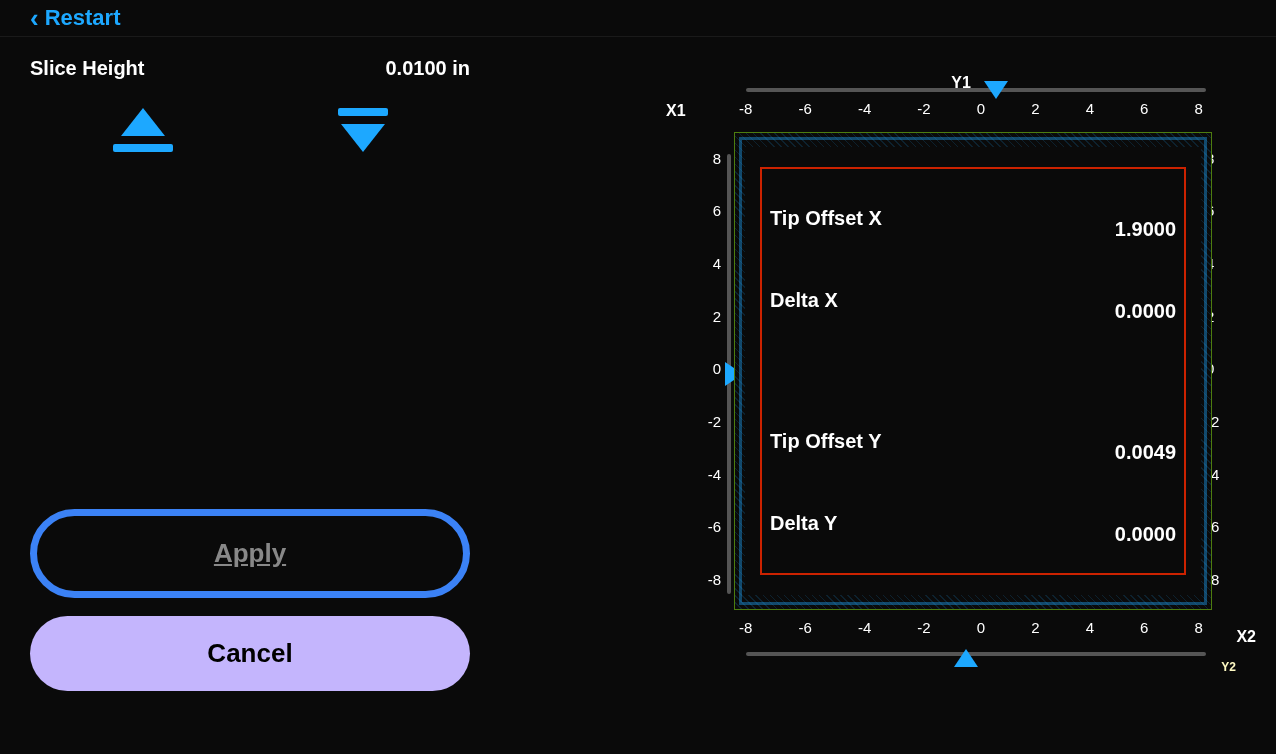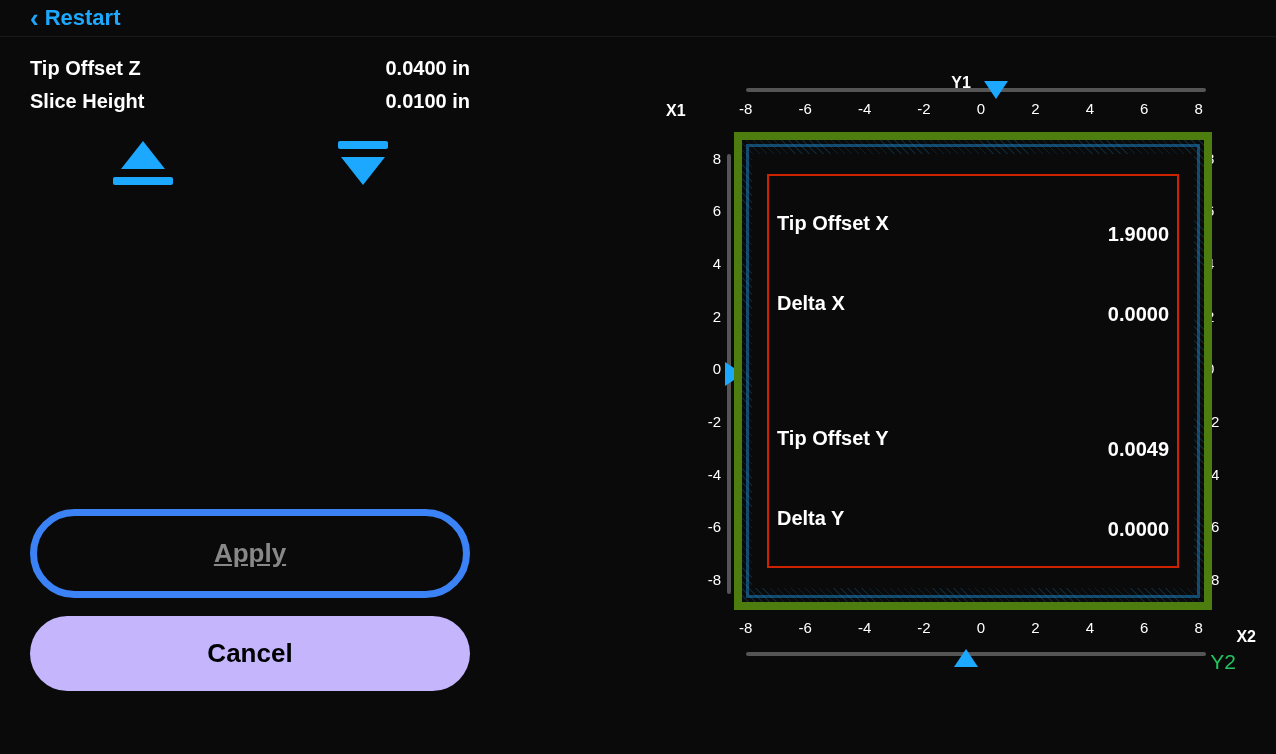--- a/index.html
+++ b/index.html
@@ -183,23 +183,23 @@
       bottom: 28px;
       right: 0;
       color: #fff;
       font-size: 16px;
       font-weight: bold;
     }
     .axis-label-y2 {
       position: absolute;
       bottom: 0;
       right: 20px;
-      color: #22c55e;
-      font-size: 21px;
-      font-weight: normal;
+      color: #fef9c3;
+      font-size: 12px;
+      font-weight: bold;
     }
 
     
     .top-numbers {
       position: absolute;
       top: 26px;
       left: 50px;
       right: 30px;
       display: flex;
       justify-content: space-around;
@@ -351,21 +351,21 @@
       transform: translateY(-50%);
     }
 
     
     .grid-box {
       position: absolute;
       top: 58px;
       left: 68px;
       right: 44px;
       bottom: 64px;
-      border: 8px solid #4d7c0f;
+      border: 1px solid #4d7c0f;
       background: #0a0a0a;
       overflow: hidden;
       text-decoration: underline;
     }
 
     
     .grid-box::before {
       content: '';
       position: absolute;
       inset: 4px;
@@ -441,24 +441,20 @@
   <button class="restart-btn">
     <span class="chevron">‹</span>
     <span>Restart</span>
   </button>
 </div>
 
 <div class="main">
 
   <div class="left-panel">
 
-    <div class="control-row">
-      <span class="control-label">Tip Offset Z</span>
-      <span class="control-value">0.0400 in</span>
-    </div>
 
     <div class="control-row">
       <span class="control-label">Slice Height</span>
       <span class="control-value">0.0100 in</span>
     </div>
 
     <div class="arrows-row">
 
       <div class="arrow-group">
         <div class="arrow-up"></div>

